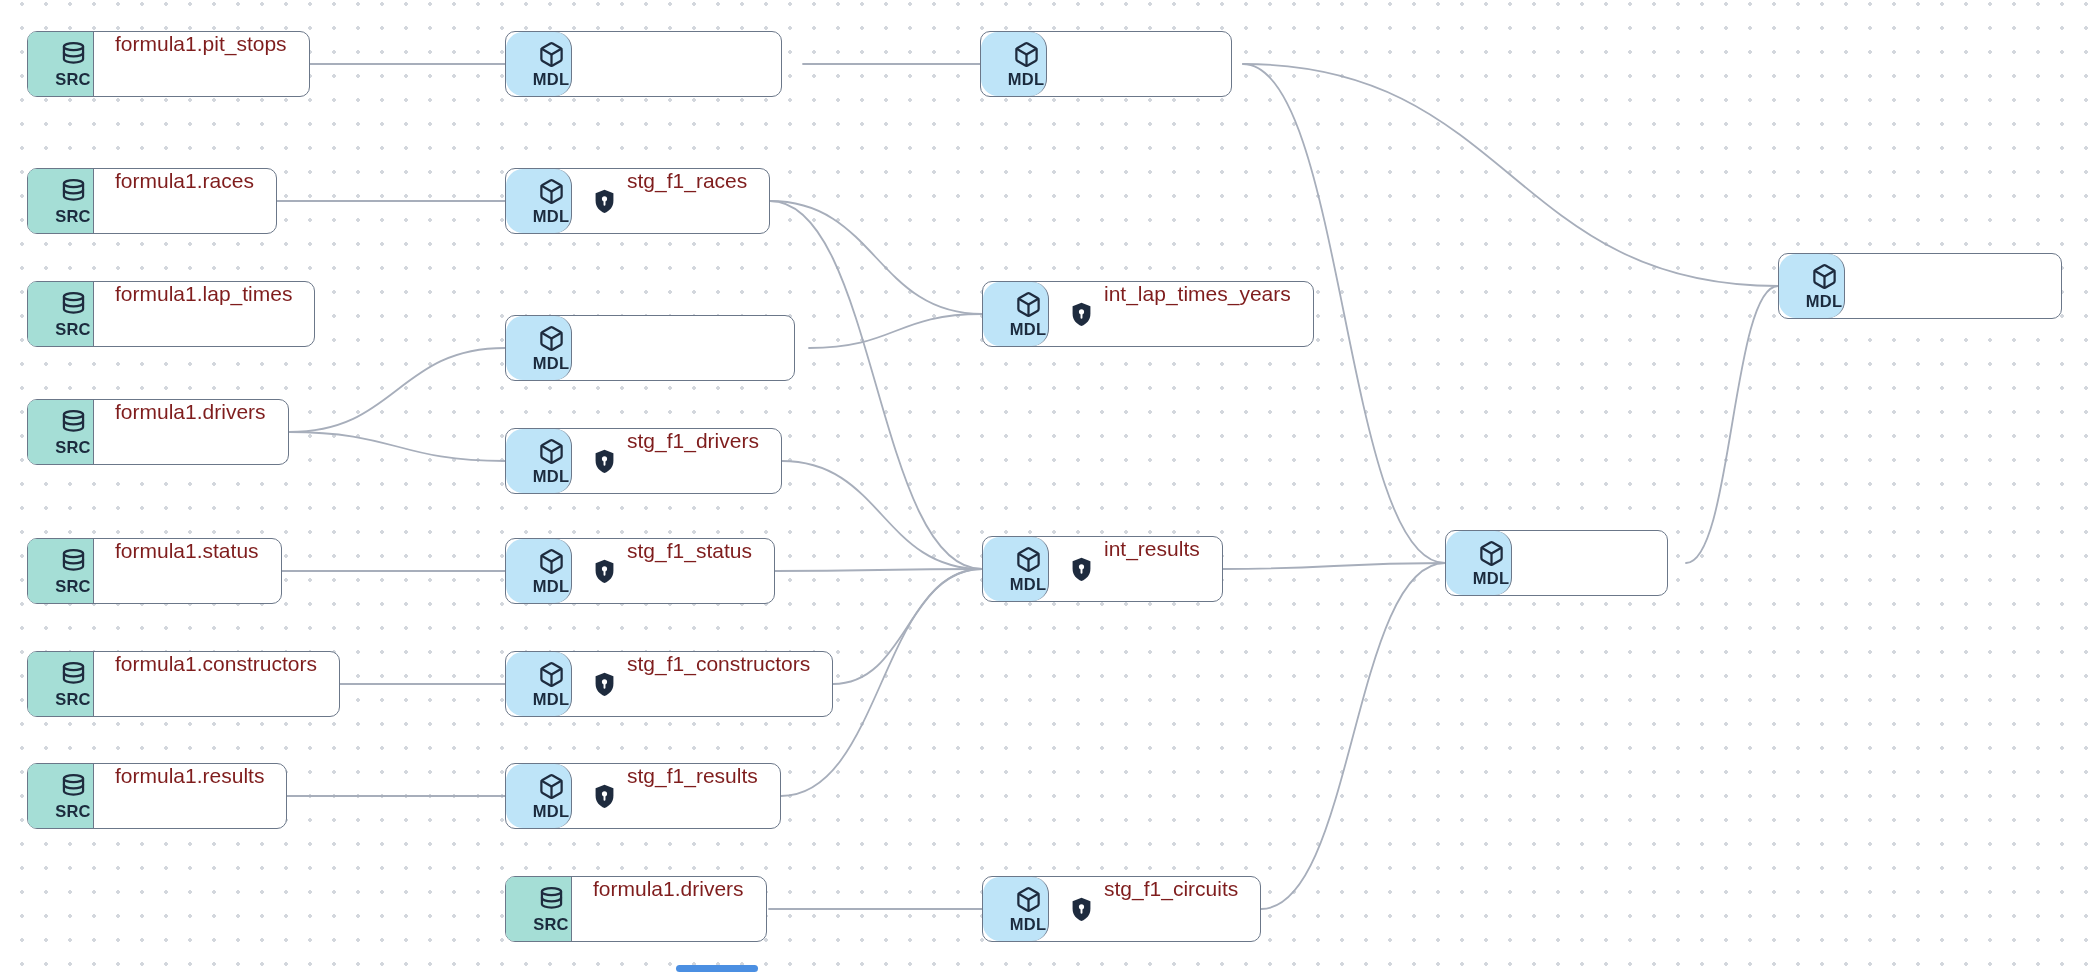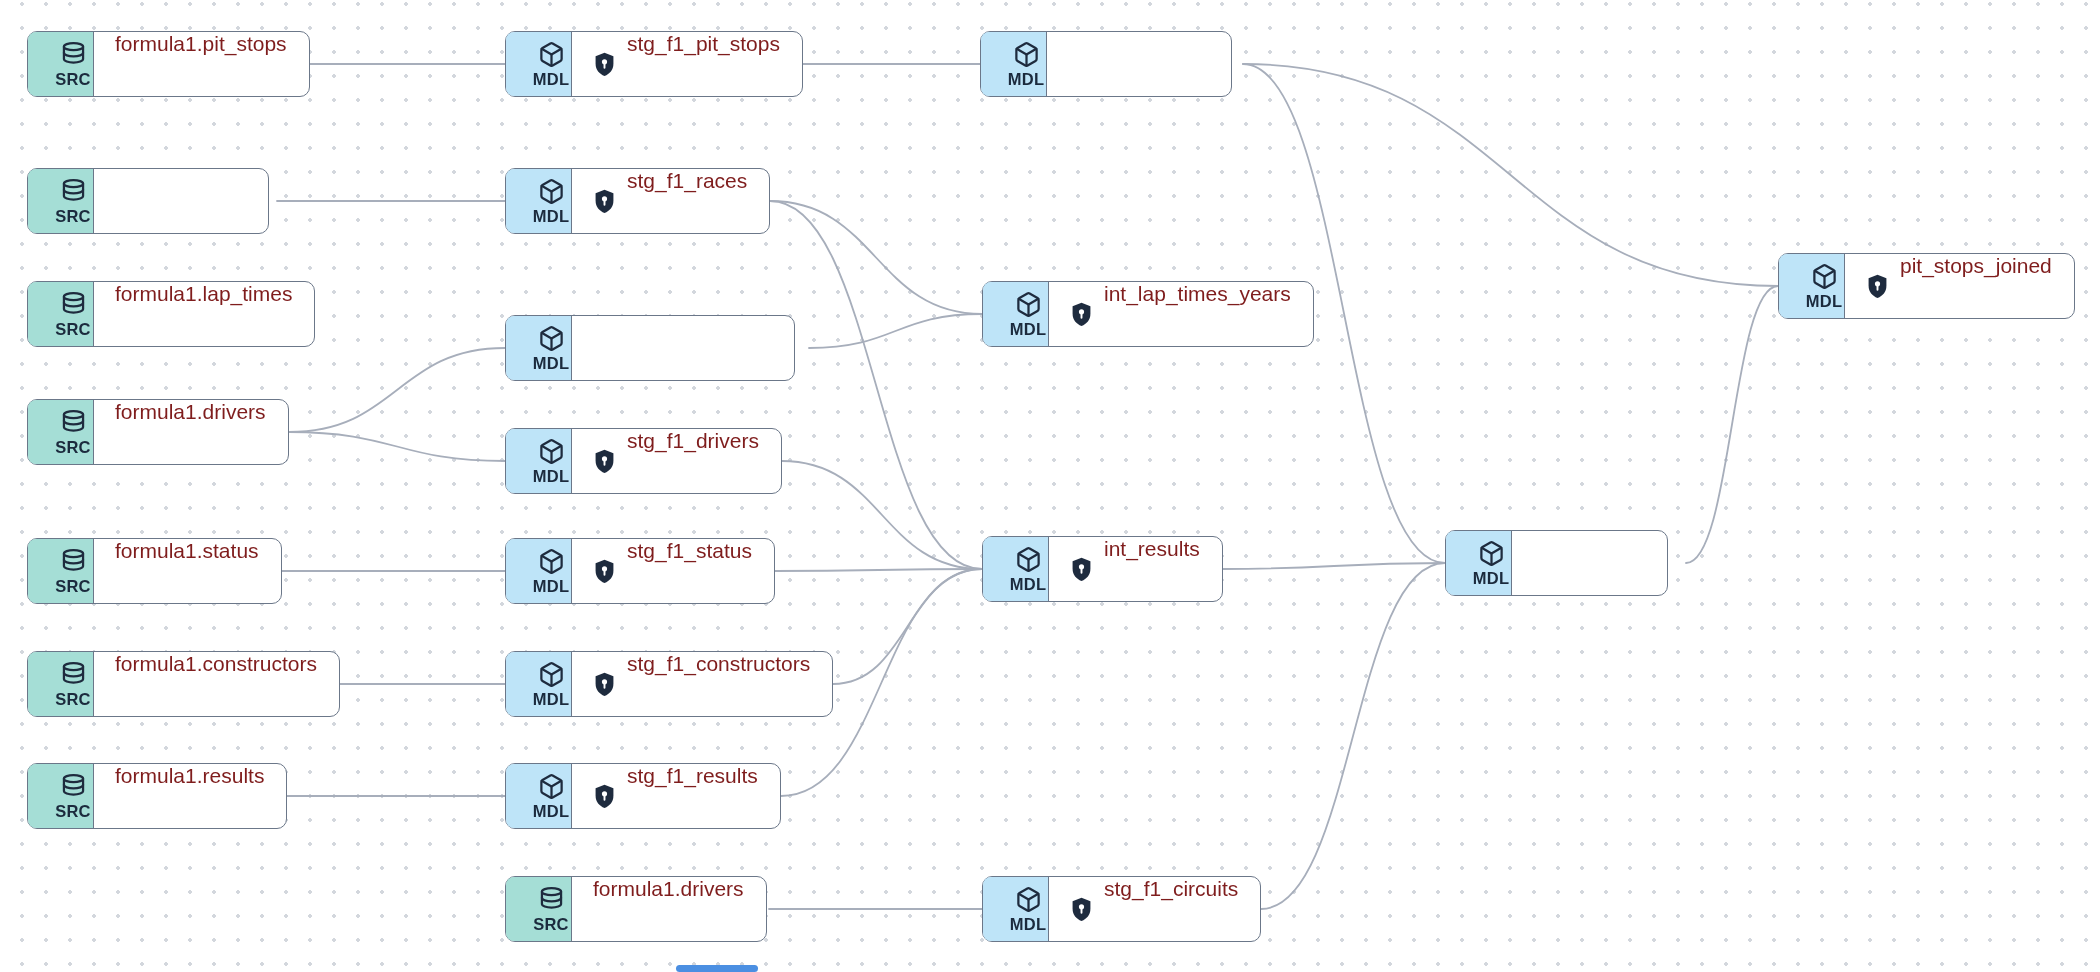--- a/index.html
+++ b/index.html
@@ -21,21 +21,21 @@
     cursor:pointer;
   }
   .badge {
     width:66px; min-width:66px; box-sizing:border-box;
     display:flex; flex-direction:column; align-items:center; justify-content:center;
     border-right:1.5px solid #6b7789; border-radius:8px 0 0 8px;
     color:#1b2a3d;
     padding-left:25px;
   }
   .node.source .badge { background:#a5ded6; }
-  .node.model  .badge { background:#bee4f8; }
+  .node.model  .badge { background:#bee4f8;border-radius:17px; }
   .badge svg { width:27px; height:27px; display:block; }
   .badge-label { font-size:16.5px; font-weight:600; line-height:1; margin-top:3px; letter-spacing:.2px; }
   .body {
     display:flex; gap:11px;
     padding:0 22px 0 21px; white-space:nowrap;
     font-size:21px; color:#7f1d1d;
   }
   .shield { display:flex; align-items:center; }
   .shield svg { width:23px; height:25px; display:block; }
   .hscroll { position:absolute; background:#4b8fe2; border-radius:4px; }
@@ -105,46 +105,41 @@
       </div>
   </div>
 
   <div class="node model" style="left: 505px; top: 31px; min-width: 277px; height: 66px;">
     <div class="badge">
       <svg>
           <use href="#icon-cube"></use>
         </svg>
       <span class="badge-label">MDL</span>
     </div>
-    <div class="body">
-      <span class="shield">
-          <svg>
-            <use href="#icon-shield"></use>
-          </svg>
-        </span>
-      <span class="label">stg_f1_pit_stops</span>
-    </div>
   </div>
 
   <div class="node model" style="left: 980px; top: 31px; min-width: 252px; height: 66px;">
     <div class="badge">
       <svg>
           <use href="#icon-cube"></use>
         </svg>
       <span class="badge-label">MDL</span>
     </div>
   </div>
 
   <div class="node source" style="left: 27px; top: 168px; min-width: 242px; height: 66px;">
     <div class="badge">
       <svg>
           <use href="#icon-db"></use>
         </svg>
       <span class="badge-label">SRC</span>
     </div>
+    <div class="body">
+        <span class="label">formula1.races</span>
+      </div>
   </div>
 
   <div class="node model" style="left: 505px; top: 168px; min-width: 245px; height: 66px;">
     <div class="badge">
       <svg>
           <use href="#icon-cube"></use>
         </svg>
       <span class="badge-label">MDL</span>
     </div>
     <div class="body">
@@ -278,28 +273,20 @@
       <span class="badge-label">MDL</span>
     </div>
   </div>
 
   <div class="node model" style="left: 1778px; top: 253px; min-width: 284px; height: 66px;">
     <div class="badge">
       <svg>
           <use href="#icon-cube"></use>
         </svg>
       <span class="badge-label">MDL</span>
-    </div>
-    <div class="body">
-      <span class="shield">
-          <svg>
-            <use href="#icon-shield"></use>
-          </svg>
-        </span>
-      <span class="label">pit_stops_joined</span>
     </div>
   </div>
 
   <div class="node source" style="left: 27px; top: 651px; min-width: 313px; height: 66px;">
     <div class="badge">
       <svg>
           <use href="#icon-db"></use>
         </svg>
       <span class="badge-label">SRC</span>
     </div>

